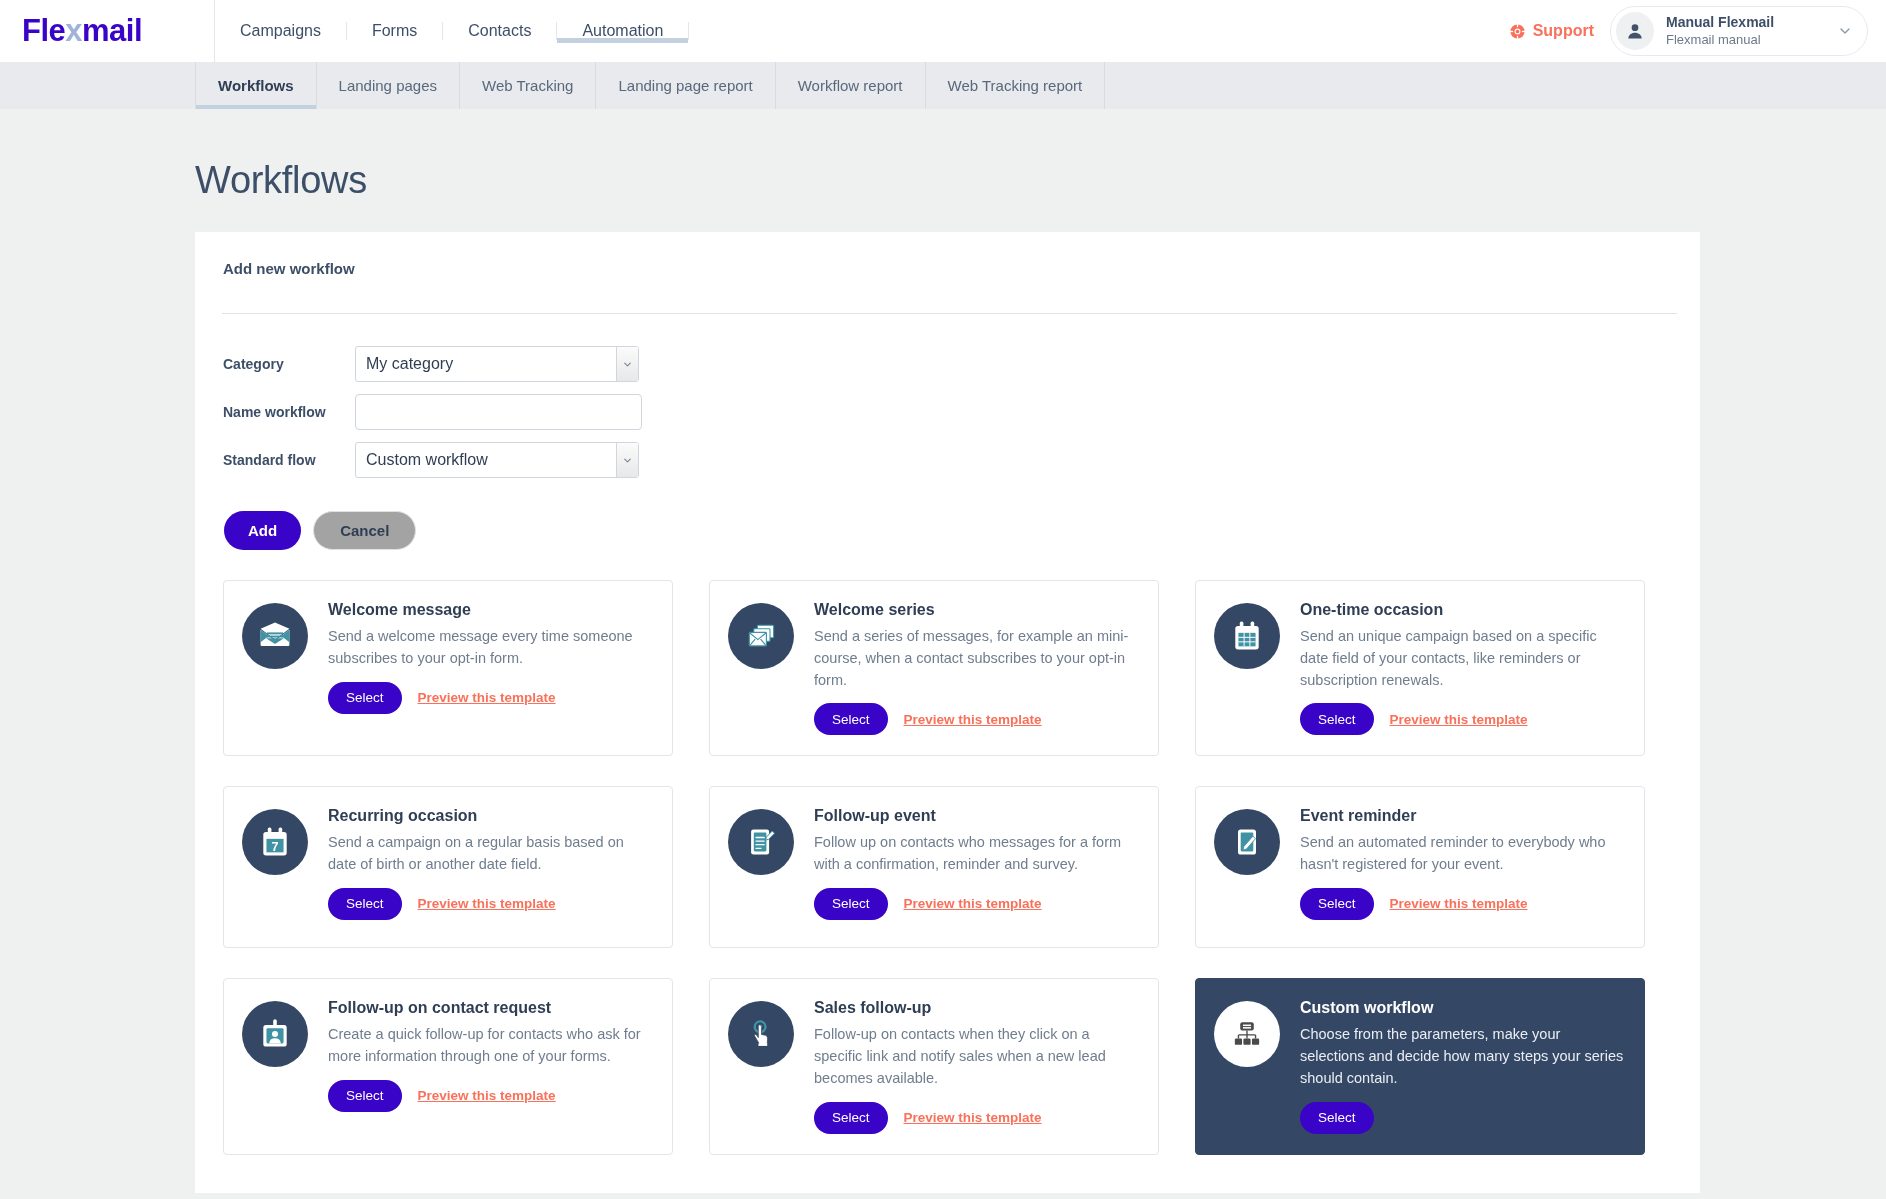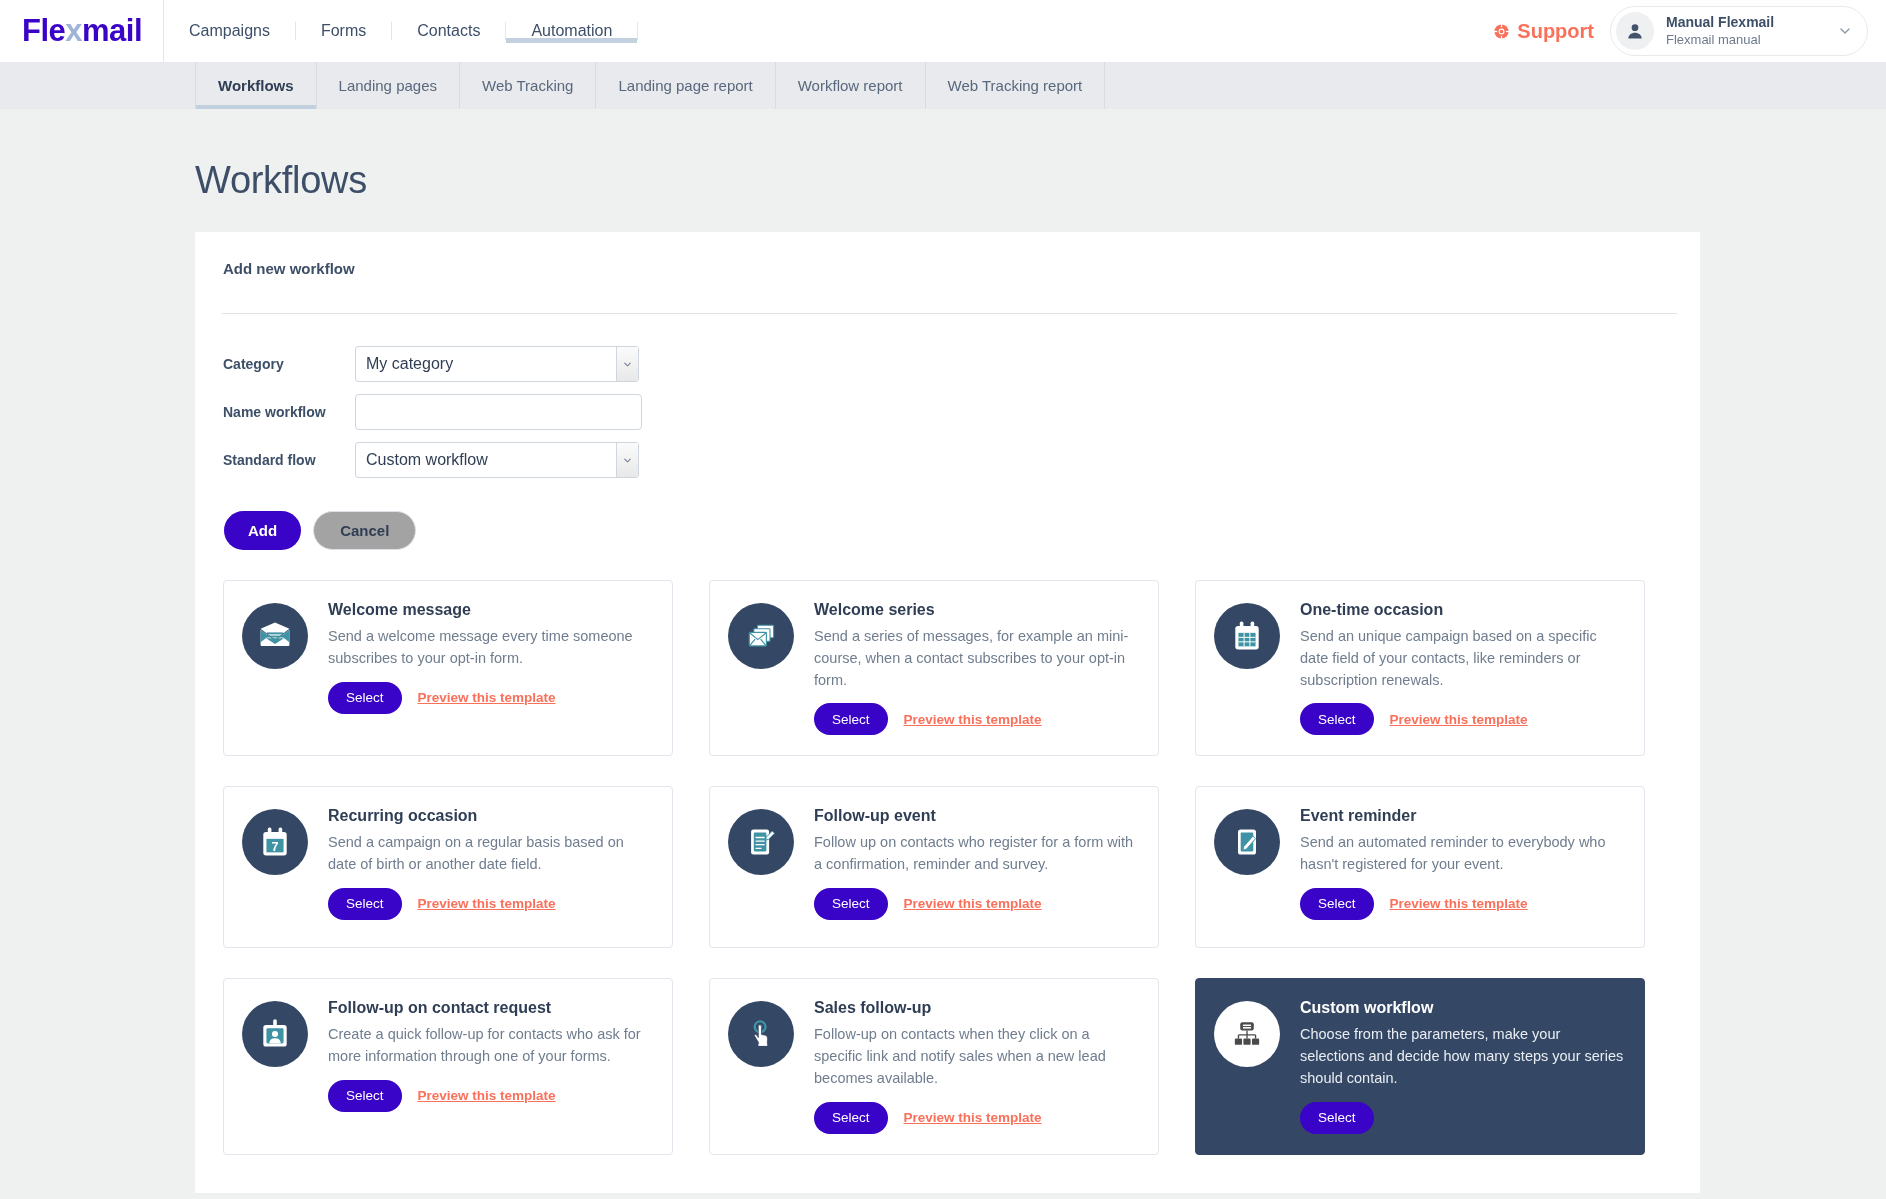--- a/index.html
+++ b/index.html
@@ -13,21 +13,21 @@
 
   
   .topbar {
     position: relative;
     height: 62px;
     background: #ffffff;
     display: flex;
     align-items: stretch;
   }
   .logo {
-    width: 164px;
+    width: 215px;
     display: flex;
     align-items: center;
     padding-left: 22px;
     font-size: 31px;
     font-weight: 700;
     letter-spacing: -0.5px;
     color: #3a03c8;
     border-right: 1px solid #e4e7ea;
     user-select: none;
   }
@@ -58,21 +58,21 @@
     display: flex;
     align-items: center;
     padding-right: 18px;
     gap: 16px;
   }
   .support {
     display: flex;
     align-items: center;
     gap: 7px;
     color: #f9705b;
-    font-size: 20px;
+    font-size: 16px;
     font-weight: 700;
     cursor: pointer;
   }
 
   .account {
     display: flex;
     align-items: center;
     gap: 12px;
     border: 1px solid #e7eaed;
     border-radius: 28px;
@@ -520,21 +520,21 @@
               <line x1="14.5" y1="15" x2="23.5" y2="15"></line>
               <line x1="14.5" y1="19" x2="23.5" y2="19"></line>
               <line x1="14.5" y1="23" x2="23.5" y2="23"></line>
               <line x1="14.5" y1="27" x2="20" y2="27"></line>
             </g>
             <path d="M26 14.5 L32.5 7.8 L35 10.3 L28.5 17 L25.2 17.8 Z" fill="#ffffff" stroke="#3f93a4" stroke-width="1.1"></path>
           </svg>
         </div>
         <div class="card-body">
           <div class="card-title">Follow-up event</div>
-          <div class="card-desc">Follow up on contacts who register for a form with a confirmation, reminder and survey.</div>
+          <div class="card-desc">Follow up on contacts who messages for a form with a confirmation, reminder and survey.</div>
           <div class="card-actions">
             <button class="select-btn">Select</button>
             <a class="preview-link">Preview this template</a>
           </div>
         </div>
       </div>
 
       <div class="card">
         <div class="card-icon">
           <svg class="icon-svg" width="36" height="36" viewBox="0 0 40 40">

